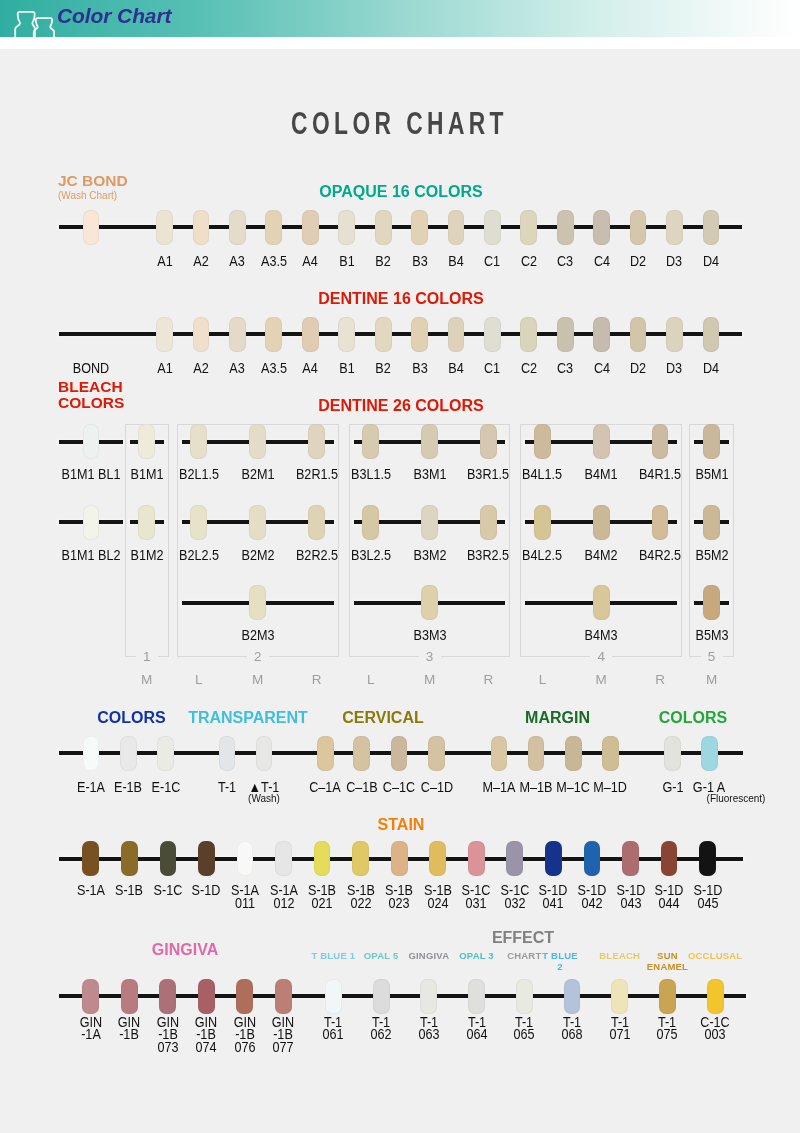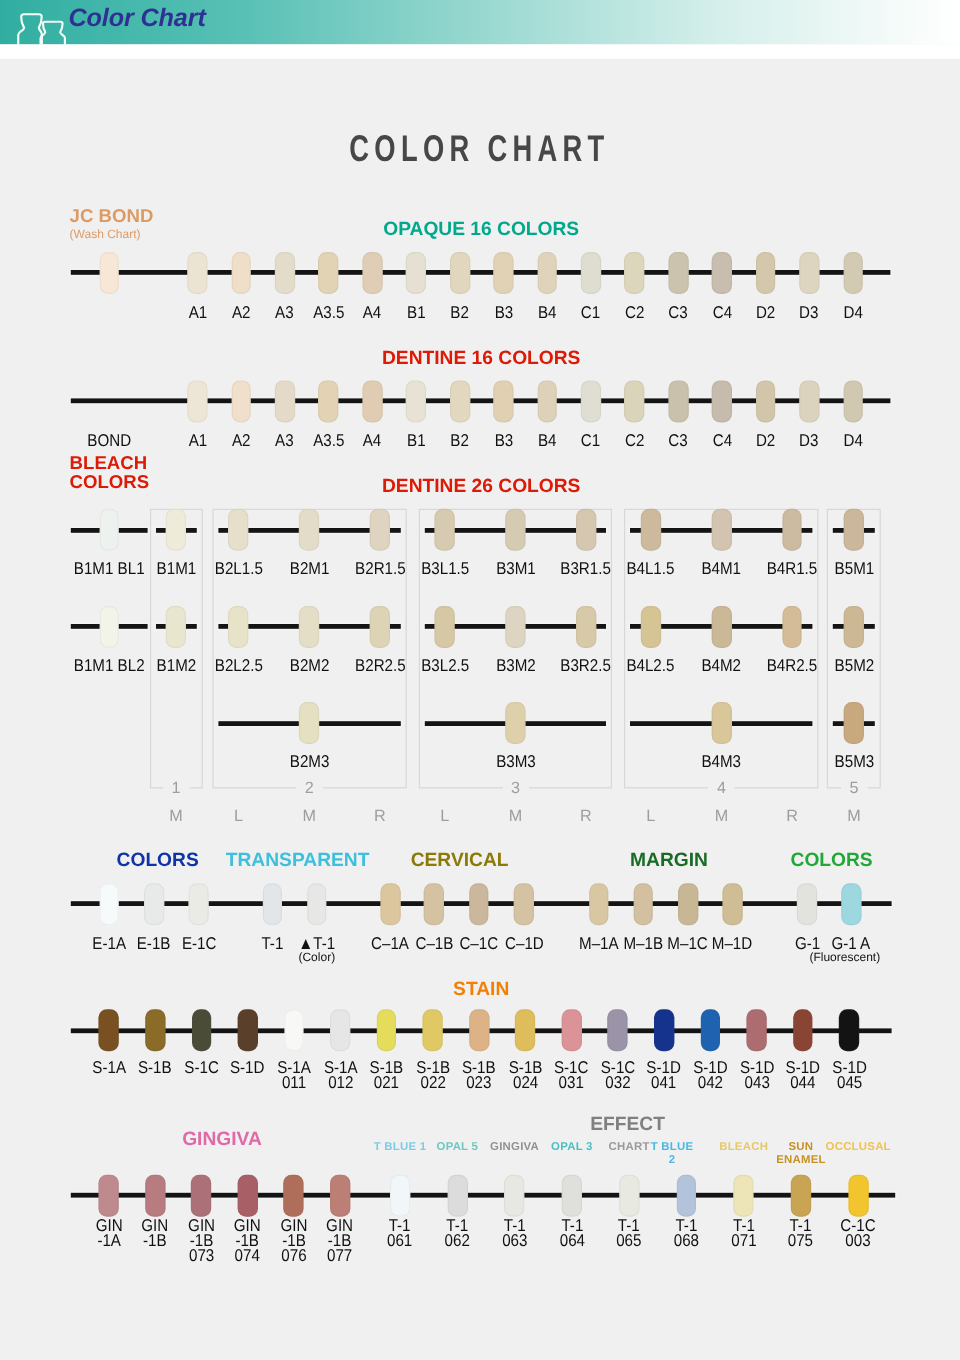--- a/index.html
+++ b/index.html
@@ -240,21 +240,21 @@
     <div class="chip-lab" style="left: 61.1px; top: 780.5px; width: 60px;">E-1A</div>
     <div class="chip" style="left: 119.8px; top: 735.5px; width: 16.8px; height: 35px; background: rgb(232, 234, 233);"></div>
     <div class="chip-lab" style="left: 98.2px; top: 780.5px; width: 60px;">E-1B</div>
     <div class="chip" style="left: 157.3px; top: 735.5px; width: 16.8px; height: 35px; background: rgb(235, 235, 230);"></div>
     <div class="chip-lab" style="left: 135.7px; top: 780.5px; width: 60px;">E-1C</div>
     <div class="sec-title" style="left: 163px; top: 709px; width: 170px; text-align: center; color: rgb(62, 191, 220); font-size: 16px;">TRANSPARENT</div>
     <div class="chip" style="left: 218.5px; top: 735.5px; width: 16.8px; height: 35px; background: rgb(226, 230, 233);"></div>
     <div class="chip-lab" style="left: 196.9px; top: 780.5px; width: 60px;">T-1</div>
     <div class="chip" style="left: 255.6px; top: 735.5px; width: 16.8px; height: 35px; background: rgb(231, 231, 230);"></div>
     <div class="chip-lab" style="left: 234px; top: 780.5px; width: 60px;">▲T-1</div>
-    <div class="small-sub" style="left: 214px; top: 793px; width: 100px;">(Color)</div>
+    <div class="small-sub" style="left: 214px; top: 793px; width: 100px;">(Wash)</div>
     <div class="sec-title" style="left: 298px; top: 709px; width: 170px; text-align: center; color: rgb(140, 122, 8); font-size: 16px;">CERVICAL</div>
     <div class="chip" style="left: 316.8px; top: 735.5px; width: 16.8px; height: 35px; background: rgb(220, 198, 158);"></div>
     <div class="chip-lab" style="left: 295.2px; top: 780.5px; width: 60px;">C–1A</div>
     <div class="chip" style="left: 353.3px; top: 735.5px; width: 16.8px; height: 35px; background: rgb(212, 194, 160);"></div>
     <div class="chip-lab" style="left: 331.7px; top: 780.5px; width: 60px;">C–1B</div>
     <div class="chip" style="left: 390.5px; top: 735.5px; width: 16.8px; height: 35px; background: rgb(203, 184, 156);"></div>
     <div class="chip-lab" style="left: 368.9px; top: 780.5px; width: 60px;">C–1C</div>
     <div class="chip" style="left: 428.2px; top: 735.5px; width: 16.8px; height: 35px; background: rgb(213, 194, 162);"></div>
     <div class="chip-lab" style="left: 406.6px; top: 780.5px; width: 60px;">C–1D</div>
     <div class="sec-title" style="left: 472.5px; top: 709px; width: 170px; text-align: center; color: rgb(26, 107, 38); font-size: 16px;">MARGIN</div>
@@ -264,21 +264,21 @@
     <div class="chip-lab" style="left: 506.1px; top: 780.5px; width: 60px;">M–1B</div>
     <div class="chip" style="left: 564.8px; top: 735.5px; width: 16.8px; height: 35px; background: rgb(200, 183, 149);"></div>
     <div class="chip-lab" style="left: 543.2px; top: 780.5px; width: 60px;">M–1C</div>
     <div class="chip" style="left: 602px; top: 735.5px; width: 16.8px; height: 35px; background: rgb(206, 189, 149);"></div>
     <div class="chip-lab" style="left: 580.4px; top: 780.5px; width: 60px;">M–1D</div>
     <div class="sec-title" style="left: 608px; top: 709px; width: 170px; text-align: center; color: rgb(34, 168, 56); font-size: 16px;">COLORS</div>
     <div class="chip" style="left: 664.4px; top: 735.5px; width: 16.8px; height: 35px; background: rgb(226, 227, 220);"></div>
     <div class="chip-lab" style="left: 642.8px; top: 780.5px; width: 60px;">G-1</div>
     <div class="chip" style="left: 700.9px; top: 735.5px; width: 16.8px; height: 35px; background: rgb(157, 216, 224);"></div>
     <div class="chip-lab" style="left: 679.3px; top: 780.5px; width: 60px;">G-1 A</div>
-    <div class="small-sub" style="left: 654px; top: 793px; width: 100px;">(Fluorescent)</div>
+    <div class="small-sub" style="left: 686px; top: 793px; width: 100px;">(Fluorescent)</div>
     <div class="sec-title" style="left: 0px; top: 815.5px; color: rgb(242, 128, 7); font-size: 16px; width: 802px; text-align: center;">STAIN</div>
     <div class="bar" style="left: 59px; top: 856.6px; width: 684px;"></div>
     <div class="chip" style="left: 82.4px; top: 841.1px; width: 16.8px; height: 35px; background: rgb(121, 80, 34);"></div>
     <div class="chip-lab" style="left: 70.8px; top: 884px; width: 40px;">S-1A</div>
     <div class="chip" style="left: 120.95px; top: 841.1px; width: 16.8px; height: 35px; background: rgb(138, 107, 39);"></div>
     <div class="chip-lab" style="left: 109.35px; top: 884px; width: 40px;">S-1B</div>
     <div class="chip" style="left: 159.5px; top: 841.1px; width: 16.8px; height: 35px; background: rgb(74, 76, 56);"></div>
     <div class="chip-lab" style="left: 147.9px; top: 884px; width: 40px;">S-1C</div>
     <div class="chip" style="left: 198.05px; top: 841.1px; width: 16.8px; height: 35px; background: rgb(90, 63, 42);"></div>
     <div class="chip-lab" style="left: 186.45px; top: 884px; width: 40px;">S-1D</div>

